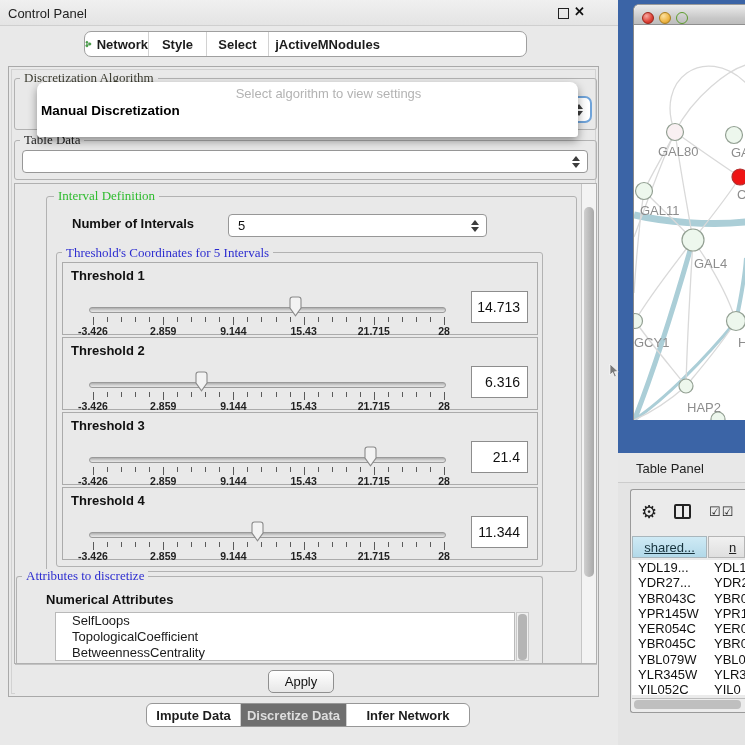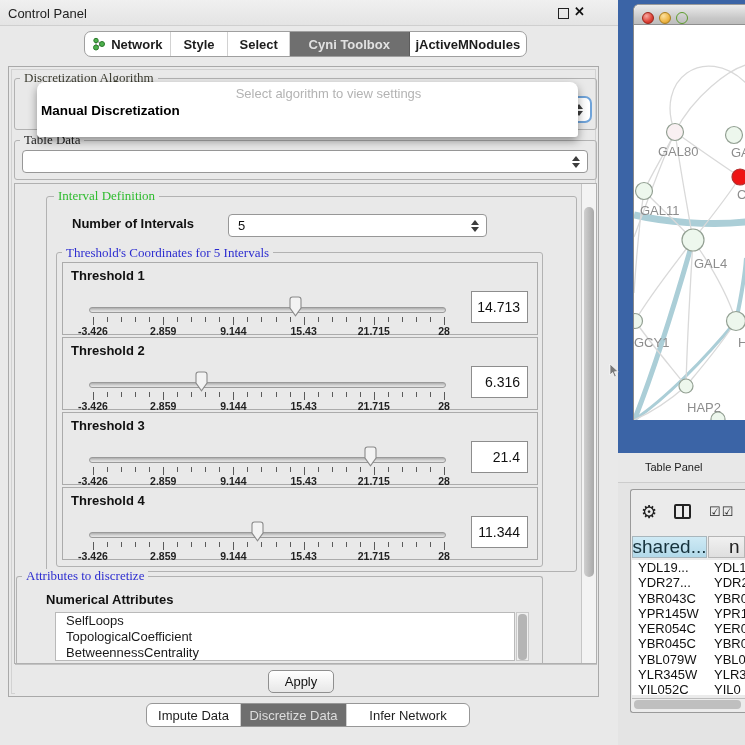--- a/index.html
+++ b/index.html
@@ -47,51 +47,51 @@
 
   .threshold-panel{position:absolute;left:62px;width:476px;height:73px;border:1px solid #ababab;background:#e9e9e9;}
   .th-label{position:absolute;left:8px;top:5px;font-size:13px;font-weight:bold;color:#111;}
   .th-track{position:absolute;left:26px;top:44px;width:357px;height:6px;border:1px solid #9a9a9a;border-radius:3px;background:linear-gradient(#adadad,#d6d6d6 60%,#e6e6e6);}
   .th-thumb{position:absolute;top:33px;width:15px;height:21px;z-index:3;}
   .tick{position:absolute;width:1px;background:#5a5a5a;}
   .ticklab{position:absolute;width:46px;margin-left:-23px;text-align:center;font-size:10.5px;font-weight:bold;color:#222;}
   .th-value{position:absolute;left:408px;top:28px;width:57px;height:32px;border:1px solid #8d8d8d;background:#fff;font-size:14px;color:#111;text-align:right;padding-right:7px;}
 
   #attr-list{left:55px;top:612px;width:460px;height:49px;background:#fff;border:1px solid #b9b9b9;overflow:hidden;}
-  .attr-item{font-size:13px;color:#1a1a1a;line-height:16px;padding-left:10px;white-space:nowrap;}
+  .attr-item{font-size:13px;color:#1a1a1a;line-height:16px;padding-left:16px;white-space:nowrap;}
   #attr-scroll{left:516px;top:612px;width:13px;height:49px;background:#f0f0f0;border:1px solid #c9c9c9;}
   #attr-thumb{left:518px;top:614px;width:9px;height:46px;border-radius:4px;background:#b5b5b5;}
 
   #applybar{left:15px;top:664px;width:582px;height:32px;border-top:1px solid #c2c2c2;background:#e9e9e9;}
   #applybtn{left:268px;top:670px;width:66px;height:23px;border:1px solid #8f8f8f;border-radius:5px;background:linear-gradient(#ffffff,#e7e7e7);font-size:13px;color:#111;display:flex;align-items:center;justify-content:center;}
 
   #bottomtabs{left:146px;top:703px;height:24px;display:flex;border:1px solid #979797;border-radius:6px;background:#fff;overflow:hidden;}
-  .btab{display:flex;align-items:center;justify-content:center;font-size:13px;font-weight:400;color:#1c1c1c;border-right:1px solid #cfcfcf;}
+  .btab{display:flex;align-items:center;justify-content:center;font-size:13px;font-weight:700;color:#1c1c1c;border-right:1px solid #cfcfcf;}
   .btab:last-child{border-right:none;}
   .btab.sel{background:#6f6f6f;color:#dedede;}
 
   
   #rightbg{left:618px;top:0;width:127px;height:745px;background:#e4e4e4;}
   #bluezone{left:618px;top:0;width:127px;height:453px;background:#3b64a6;}
   #macwin{left:633px;top:4px;width:112px;height:416px;background:#fff;border-left:1px solid #8a8a8a;border-top:1px solid #9a9a9a;border-radius:6px 0 0 0;overflow:hidden;}
   #mactitle{position:absolute;left:0;top:0;width:112px;height:20px;background:linear-gradient(#ececec,#c7c7c7 70%,#bdbdbd);border-bottom:1px solid #8f8f8f;border-radius:6px 0 0 0;}
   .light{position:absolute;top:7px;width:12px;height:12px;border-radius:50%;}
   #lred{left:8px;background:radial-gradient(circle at 35% 30%,#f6aaa2,#dd4136 60%,#b32a20);border:1px solid #9c2319;}
   #lyellow{left:25px;background:radial-gradient(circle at 35% 30%,#fbe0a0,#eeb545 60%,#c78e22);border:1px solid #a97d1e;}
   #lgreen{left:42px;background:radial-gradient(circle at 35% 30%,#d2eeae,#86c94e 60%,#5d9c2d;);border:1px solid #5d9c2d;}
   #netcanvas{position:absolute;left:0;top:20px;}
   .nodelab{fill:#8d8d8d;font-size:13px;}
 
   #tpbar{left:618px;top:453px;width:127px;height:30px;background:#e8e8e8;border-bottom:1px solid #cccccc;}
-  #tpbar .ttl{position:absolute;left:27px;top:8px;font-size:11px;color:#222;}
+  #tpbar .ttl{position:absolute;left:18px;top:8px;font-size:13px;color:#222;}
   #tablewin{left:630px;top:489px;width:115px;height:224px;background:#ebebeb;border:1px solid #9a9a9a;border-right:none;border-radius:3px 0 0 3px;}
   .ticon{position:absolute;color:#222;}
   #colicon{left:674px;top:504px;width:17px;height:15px;border:2px solid #222;border-radius:2px;}
   #colicon::after{content:"";position:absolute;left:5.5px;top:0;width:2px;height:11px;background:#222;}
-  .hcell{position:absolute;top:536px;height:22px;font-size:19px;display:flex;align-items:center;border:1px solid #a9b6bc;}
+  .hcell{position:absolute;top:536px;height:22px;font-size:13px;display:flex;align-items:center;border:1px solid #a9b6bc;text-decoration:underline;}
   #hcell1{left:632px;width:75px;background:linear-gradient(#cfeaf5,#b2d9e9);color:#16323c;justify-content:center;}
   #hcell2{left:708px;width:37px;background:linear-gradient(#f1f1f1,#dfdfdf);border-color:#b5b5b5;color:#222;padding-left:20px;}
   #trows{left:632px;top:560px;width:113px;height:135px;background:#fff;overflow:hidden;}
   .trow{display:flex;height:15.3px;font-size:13px;color:#101010;}
   .tc1{width:76px;padding-left:6px;white-space:nowrap;overflow:hidden;}
   .tc2{width:37px;padding-left:6px;white-space:nowrap;overflow:hidden;}
   #hscroll{left:632px;top:698px;width:113px;height:13px;background:#ececec;border-top:1px solid #bdbdbd;}
   #hthumb{left:634px;top:700px;width:107px;height:9px;border-radius:4px;background:#bfbfbf;}
 </style>
 </head>
@@ -99,39 +99,36 @@
 
 <div id="root">
 
   <div class="abs" id="titlebar">
     <span class="ttl">Control Panel</span>
     <span class="win-float"></span>
     <span class="win-close">✕</span>
   </div>
 
   <div class="abs" id="tabbar">
-    <div class="tab" style="width:86px">
+    <div class="tab" style="width:64px">
       <svg width="14" height="14" viewBox="0 0 14 14">
         <line x1="4" y1="3.5" x2="10" y2="7" stroke="#9b9b9b" stroke-width="1.2"></line>
         <line x1="4" y1="10.5" x2="10" y2="7" stroke="#9b9b9b" stroke-width="1.2"></line>
         <line x1="4" y1="3.5" x2="4" y2="10.5" stroke="#9b9b9b" stroke-width="1.2"></line>
         <circle cx="4" cy="3.5" r="2.2" fill="#4db04d" stroke="#2d7a2d"></circle>
         <circle cx="4" cy="10.5" r="2.5" fill="#4db04d" stroke="#2d7a2d"></circle>
         <circle cx="10" cy="7" r="2.5" fill="#4db04d" stroke="#2d7a2d"></circle>
       </svg>
       <span>Network</span>
     </div>
     <div class="tab" style="width:58px">
         <span>Style</span>
       </div>
     <div class="tab" style="width:62px">
         <span>Select</span>
-      </div>
-    <div class="tab sel" style="width:120px">
-        <span>Cyni Toolbox</span>
       </div>
     <div class="tab" style="width:117px">
         <span>jActiveMNodules</span>
       </div>
   </div>
 
   <div class="abs" id="outerpanel"></div>
   <div class="abs" id="innerline"></div>
 
   <div class="abs group" style="left:14px;top:78px;width:583px;height:52px;"></div>

